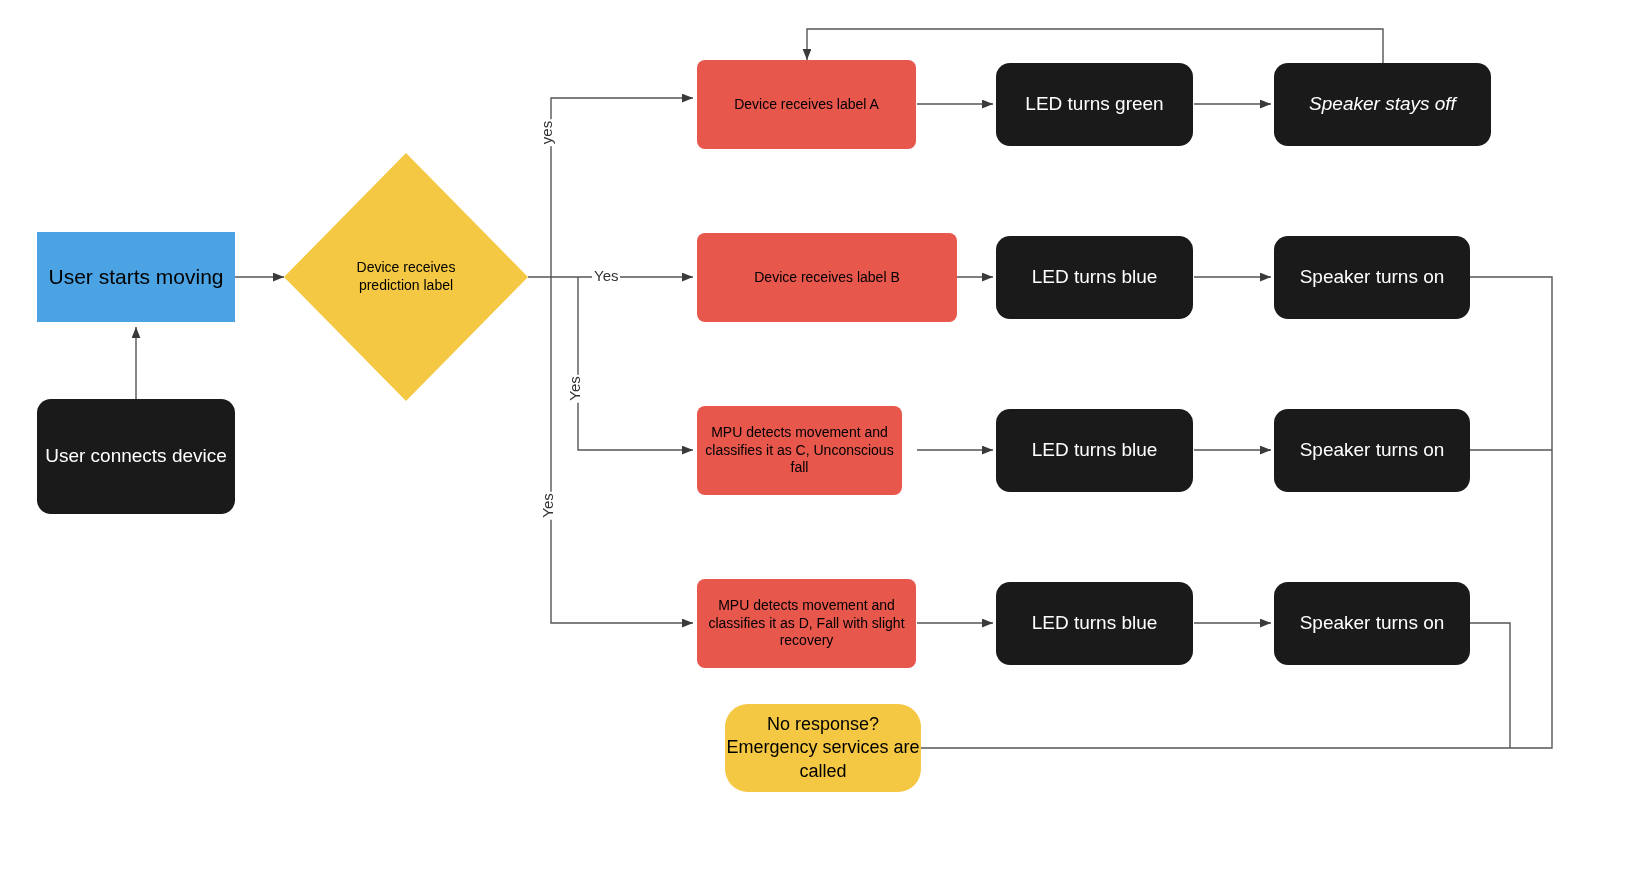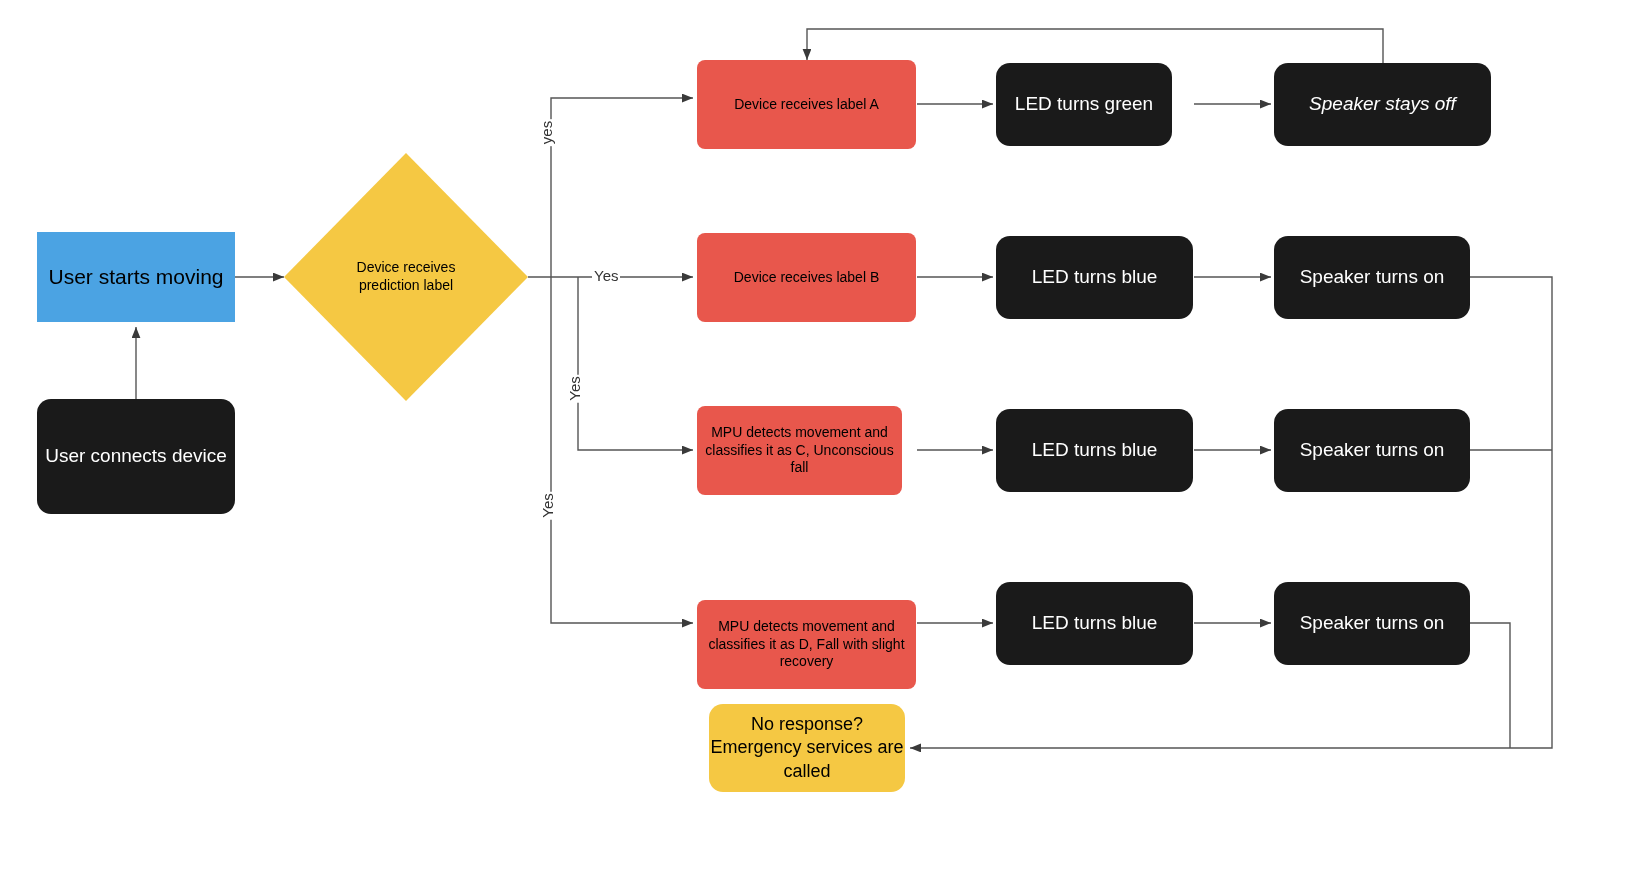--- a/index.html
+++ b/index.html
@@ -50,21 +50,22 @@
   .node-blue {
     background: #4BA3E3;
     color: #000000;
     font-size: 21px;
     border-radius: 0;
   }
   .node-yellow-round {
     background: #F5C843;
     color: #000000;
     font-size: 18px;
-    border-radius: 14px;
+    border-radius: 23px;
+    margin-left: 16px;
   }
   .node-diamond {
     background: transparent;
     color: #000000;
     font-size: 14px;
   }
   .diamond-shape {
     position: absolute;
     left: 0;
     top: 0;
@@ -154,48 +155,48 @@
   <div class="node node-diamond" style="left:284px; top:153px; width:244px; height:248px;">
     <svg class="diamond-shape" viewBox="0 0 244 248" preserveAspectRatio="none">
       <polygon points="122,0 244,124 122,248 0,124" fill="#F5C843"></polygon>
     </svg>
     <span class="diamond-label">Device receives prediction label</span>
   </div>
 
   <div class="node node-red" style="left:697px; top:60px; width:219px; height:89px;">
     <span>Device receives label A</span>
   </div>
-  <div class="node node-dark" style="left:996px; top:63px; width:176px; height:83px;justify-content:center;">
+  <div class="node node-dark" style="left:996px; top:63px; width:197px; height:83px;justify-content:center;">
     <span>LED turns green</span>
   </div>
   <div class="node node-dark" style="left:1274px; top:63px; width:217px; height:83px;font-style:italic;">
     <span>Speaker stays off</span>
   </div>
 
-  <div class="node node-red" style="left:697px; top:233px; width:219px; height:89px;">
+  <div class="node node-red" style="left:697px; top:233px; width:260px; height:89px;">
     <span>Device receives label B</span>
   </div>
   <div class="node node-dark" style="left:996px; top:236px; width:197px; height:83px;">
     <span>LED turns blue</span>
   </div>
   <div class="node node-dark" style="left:1274px; top:236px; width:196px; height:83px;">
     <span>Speaker turns on</span>
   </div>
 
   <div class="node node-red" style="left:697px; top:406px; width:205px; height:89px;">
     <span>MPU detects movement and classifies it as C, Unconscious fall</span>
   </div>
   <div class="node node-dark" style="left:996px; top:409px; width:197px; height:83px;">
     <span>LED turns blue</span>
   </div>
   <div class="node node-dark" style="left:1274px; top:409px; width:196px; height:83px;">
     <span>Speaker turns on</span>
   </div>
 
-  <div class="node node-red" style="left:697px; top:600px; width:219px; height:89px;">
+  <div class="node node-red" style="left:697px; top:579px; width:219px; height:89px;">
     <span>MPU detects movement and classifies it as D, Fall with slight recovery</span>
   </div>
   <div class="node node-dark" style="left:996px; top:582px; width:197px; height:83px;">
     <span>LED turns blue</span>
   </div>
   <div class="node node-dark" style="left:1274px; top:582px; width:196px; height:83px;">
     <span>Speaker turns on</span>
   </div>
 
   <div class="node node-yellow-round" style="left:709px; top:704px; width:196px; height:88px;">

